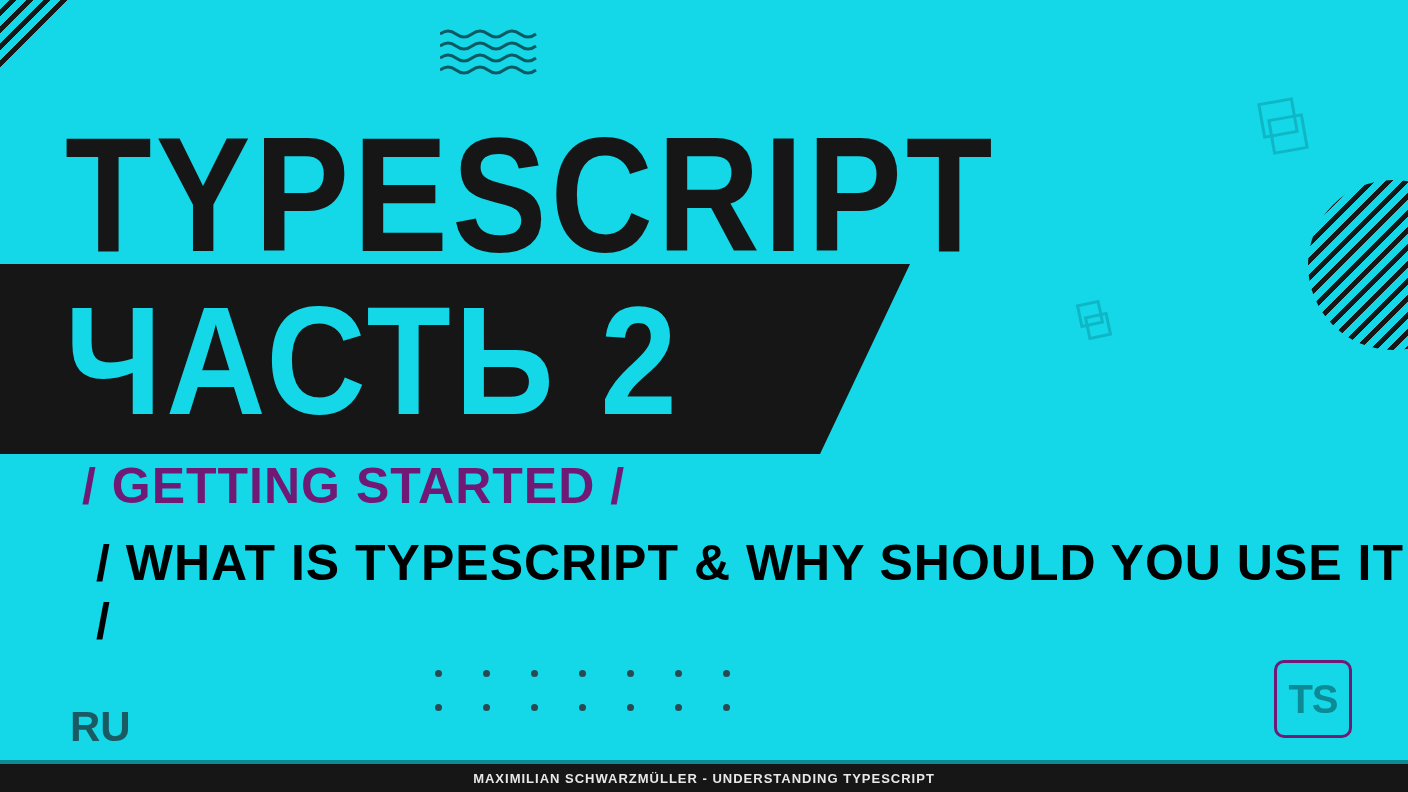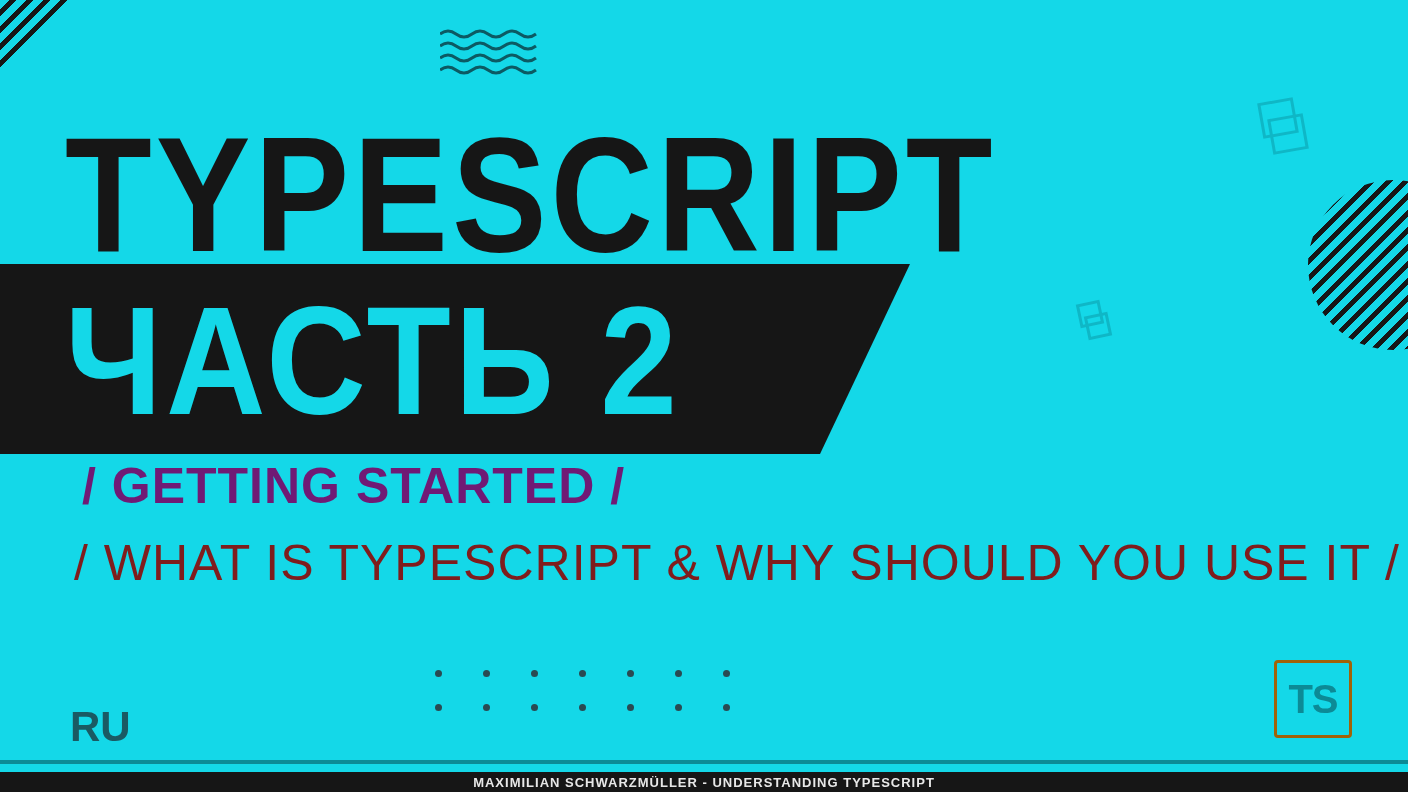--- a/index.html
+++ b/index.html
@@ -58,26 +58,26 @@
     left: 82px;
     top: 457px;
     font-size: 50px;
     font-weight: 900;
     letter-spacing: 1px;
     color: #701a75;
     font-family: 'Arial Black', Impact, sans-serif;
   }
   .sub2 {
     position: absolute;
-    left: 74px;
+    left: 96px;
     top: 534px;
     font-size: 50px;
-    font-weight: 400;
+    font-weight: 700;
     letter-spacing: 1px;
-    color: #7f1d1d;
+    color: #000000;
     font-family: 'Arial Black', Impact, sans-serif;
   }
   .lang {
     position: absolute;
     left: 70px;
     top: 703px;
     font-size: 42px;
     font-weight: 900;
     color: #1a5a63;
     font-family: 'Arial Black', Impact, sans-serif;
@@ -88,21 +88,21 @@
     bottom: 28px;
     width: 100%;
     height: 4px;
     background: #0c8a96;
   }
   .footer-bar {
     position: absolute;
     left: 0;
     bottom: 0;
     width: 100%;
-    height: 20px;
+    height: 28px;
     background: #161616;
     display: flex;
     align-items: center;
     justify-content: center;
   }
   .footer-text {
     color: #e8e8e8;
     font-size: 13px;
     font-weight: 900;
     letter-spacing: 1px;
@@ -168,22 +168,22 @@
     width: 7px; height: 7px; border-radius: 50%;
     background: #2a4a52;
   }
   
   .ts-logo {
     position: absolute;
     right: 56px;
     bottom: 54px;
     width: 78px;
     height: 78px;
-    border: 3px solid #a16207;
-    border-radius: 4px;
+    border: 3px solid #701a75;
+    border-radius: 10px;
     display: flex;
     align-items: center;
     justify-content: center;
   }
   .ts-logo-text {
     font-size: 40px;
     font-weight: 900;
     color: #0c8a96;
     font-family: 'Arial Black', sans-serif;
     letter-spacing: -1px;

